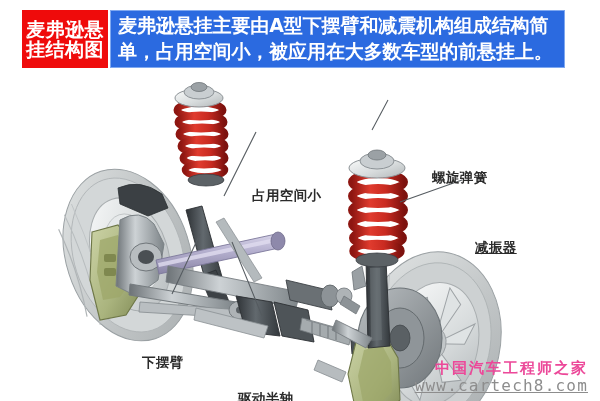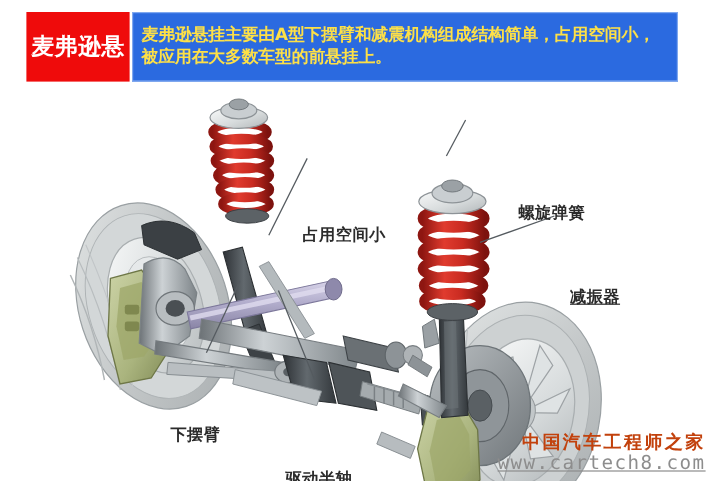--- a/index.html
+++ b/index.html
@@ -25,54 +25,55 @@
     white-space:nowrap;
   }
   .bluebox{
     position:absolute;left:110px;top:10px;width:455px;height:58px;
     background:#2b6ae0;
     border:1px solid #7fa8f0;
     box-sizing:border-box;
     display:flex;align-items:center;
   }
   .bluetext{
-    color:#fde047;font-size:14px;font-weight:bold;line-height:1.36;
+    color:#ffffff;font-size:19px;font-weight:bold;line-height:1.36;
     padding:0 6px 0 7px;letter-spacing:-0.1px;
   }
 
   
   .stage{position:absolute;left:0;top:70px;width:600px;height:331px;}
   .stage svg{display:block;}
 
   
   .lbl{
     position:absolute;color:#2b2b2b;font-size:13.5px;font-weight:bold;
     white-space:nowrap;letter-spacing:0.4px;
   }
   .lbl-tierod{left:252px;top:117px;}
   .lbl-coil{left:400px;top:99px;margin-left:32px;}
   .lbl-damper{left:475px;top:169px;text-decoration:underline;}
   .lbl-lca{left:142px;top:284px;font-family:Liberation Serif, serif;}
   .lbl-shaft{left:238px;top:320px;}
 
   
   .wm{position:absolute;right:12px;bottom:6px;text-align:right;line-height:1.12;}
-  .wm-cn{color:#c2410c;font-size:15px;font-weight:bold;letter-spacing:2px;
+  .wm-cn{color:#ec4899;font-size:15px;font-weight:bold;letter-spacing:2px;
          font-family:"DejaVu Serif","Liberation Serif",serif;}
   .wm-url{color:#8d8d8d;font-size:16px;letter-spacing:1.2px;
           font-family:"DejaVu Sans Mono","Liberation Mono",monospace;text-decoration:underline;}
 </style>
 </head>
 <body>
 
 <div id="root">
 
   <div class="hdr">
     <div class="badge">
       <span>麦弗逊悬</span>
+      <span>挂结构图</span>
     </div>
     <div class="bluebox">
       <div class="bluetext">麦弗逊悬挂主要由A型下摆臂和减震机构组成结构简单，占用空间小，被应用在大多数车型的前悬挂上。</div>
     </div>
   </div>
 
   <div class="stage">
     <svg width="600" height="331" viewBox="0 0 600 331" xmlns="http://www.w3.org/2000/svg">
       <defs>
         <linearGradient id="tireG" x1="0" y1="0" x2="1" y2="1">

